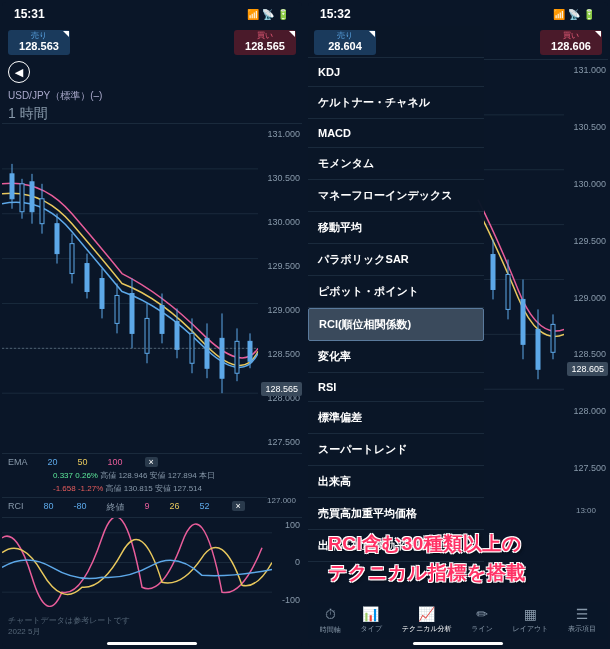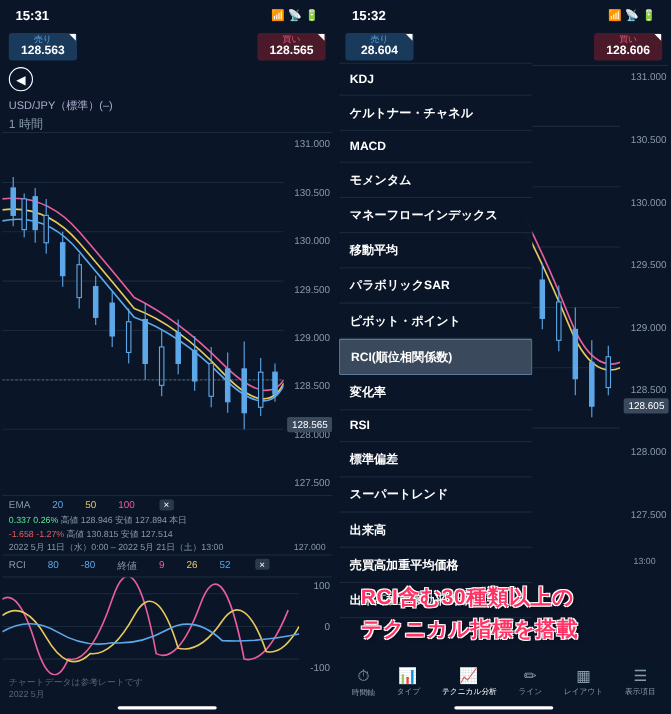--- a/index.html
+++ b/index.html
@@ -70,21 +70,21 @@
   }
   .pair-info {
     display: flex;
     align-items: center;
     gap: 4px;
     font-size: 10px;
     color: #aac;
     padding: 2px 6px;
     margin-top: 2px;
   }
-  .tf { color: #8899aa; font-size: 11px; padding-left: 6px; }
+  .tf { color: #8899aa; font-size: 14px; padding-left: 6px; }
   .chart-area {
     position: relative;
     height: 330px;
     border-top: 1px solid #1a2a3c;
   }
   .y-axis {
     position: absolute;
     right: 0; top: 0; bottom: 0;
     width: 44px;
     display: flex;
@@ -129,20 +129,21 @@
     font-size: 9px;
     padding: 0 4px;
     border-radius: 2px;
     margin-left: 2px;
   }
   .data-row {
     font-size: 8px;
     color: #8899aa;
     padding: 1px 6px;
     line-height: 1.3;
+    margin-left: 45px;
   }
   .rci-area {
     position: relative;
     height: 90px;
     border-top: 1px solid #1a2a3c;
   }
   .rci-y {
     position: absolute;
     right: 0; top: 0; bottom: 0;
     width: 30px;
@@ -341,21 +342,20 @@
     <span class="c-grn">0.337</span>
     <span class="c-grn">0.26%</span>
     <span>高値 128.946  安値 127.894  本日</span>
   </div>
   <div class="data-row">
     <span class="c-red">-1.658</span>
     <span class="c-red">-1.27%</span>
     <span>高値 130.815  安値 127.514</span>
   </div>
   <div class="data-row">
-    <span>2022 5月 11日（水）0:00 – 2022 5月 21日（土）13:00</span>
     <span style="float:right">127.000</span>
   </div>
 
   <div class="ema-row">
     <span>RCI</span>
     <span class="c-blue">80</span>
     <span class="c-blue">-80</span>
     <span>終値</span>
     <span class="c-pink">9</span>
     <span class="c-yel">26</span>

